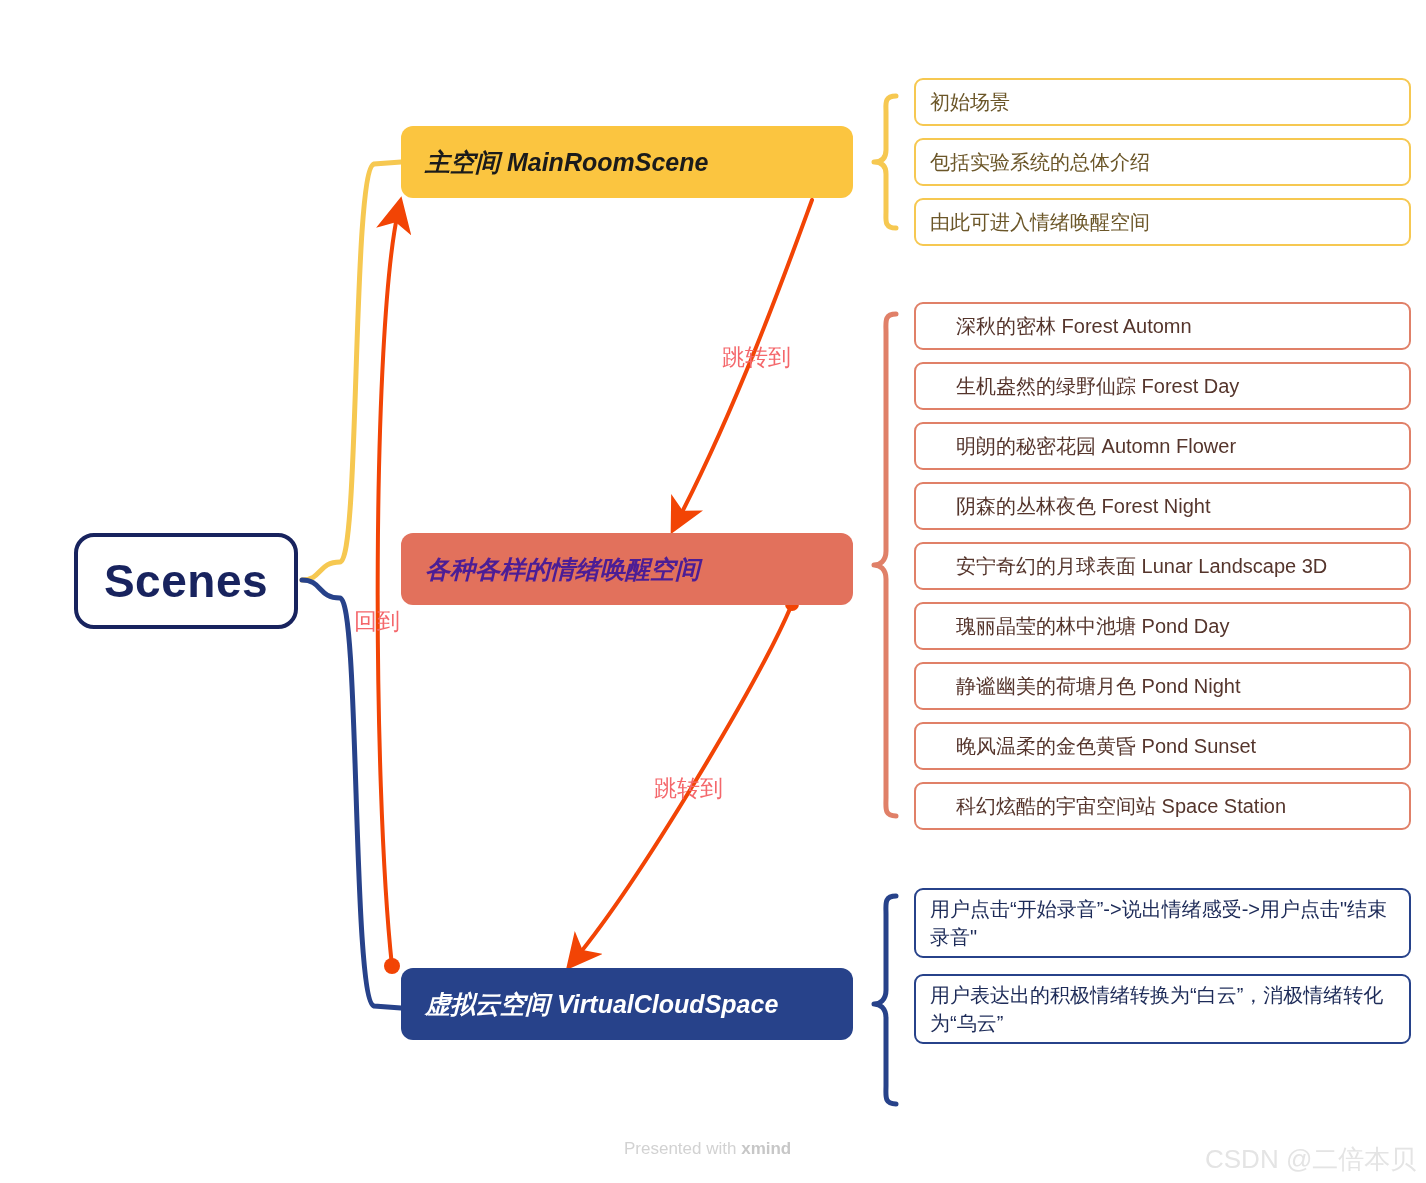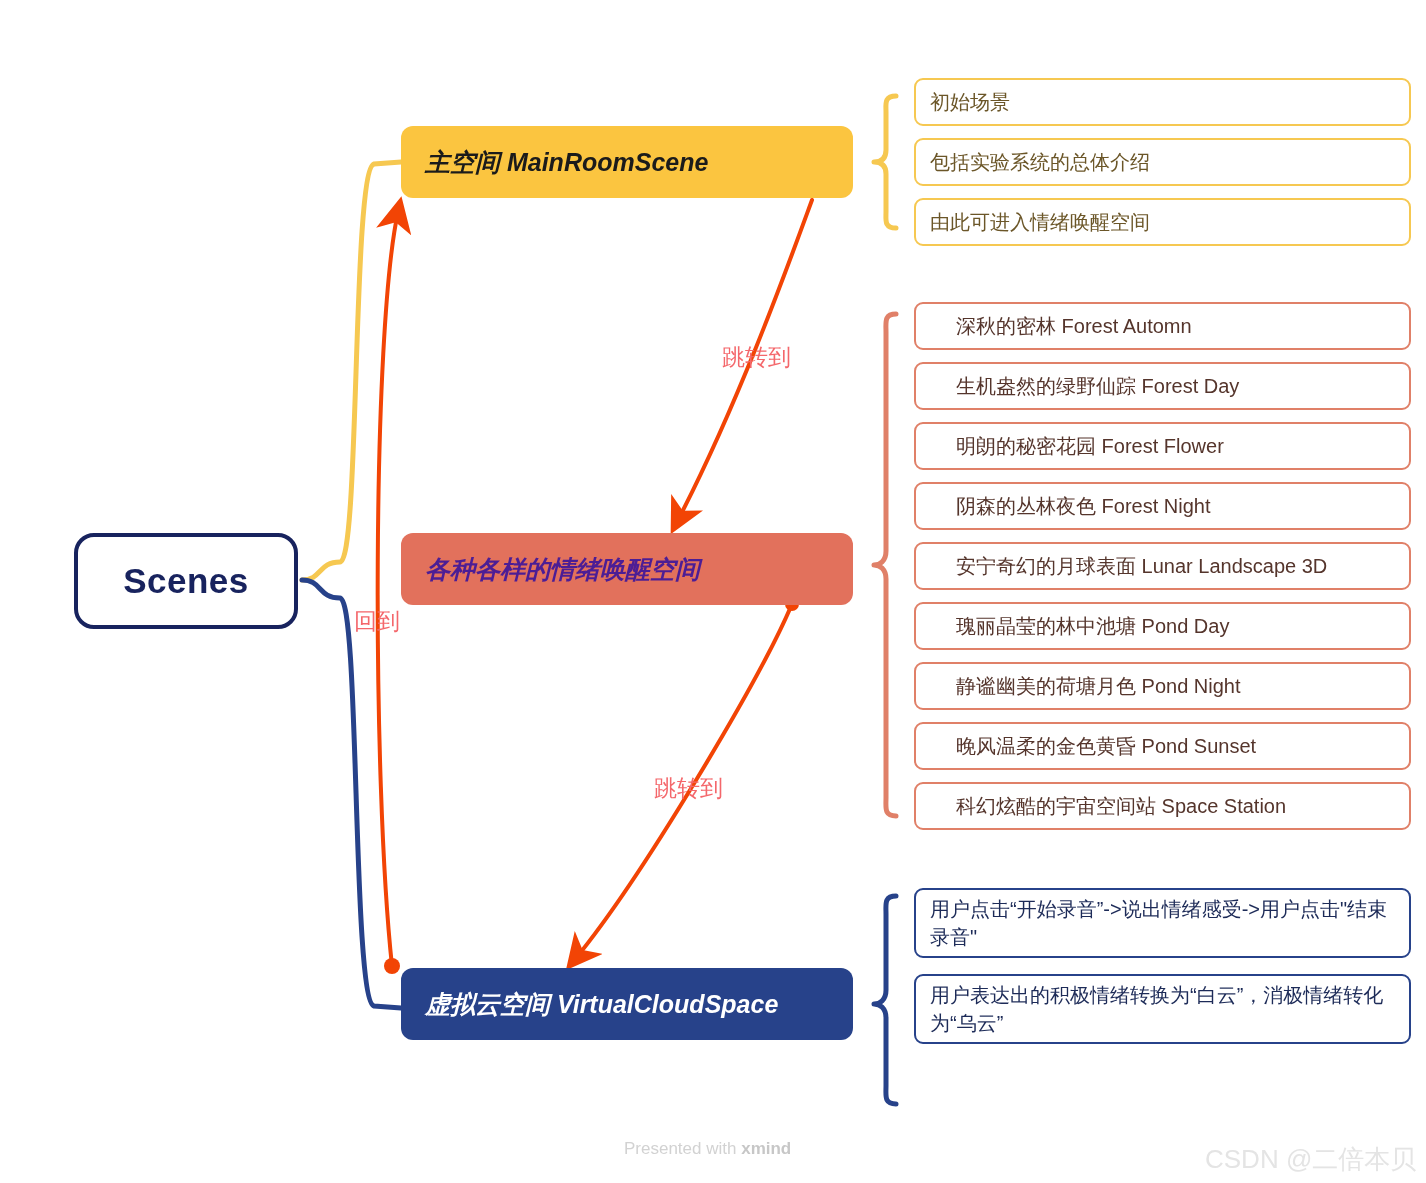--- a/index.html
+++ b/index.html
@@ -35,21 +35,21 @@
     height: 96px;
     border: 4px solid #18235e;
     border-radius: 20px;
     background: #ffffff;
     display: flex;
     align-items: center;
     justify-content: center;
     box-sizing: border-box;
   }
   .root-node .root-label {
-    font-size: 35px;
+    font-size: 46px;
     font-weight: bold;
     color: #18235e;
     letter-spacing: 0.5px;
   }
 
   
   .main-node {
     position: absolute;
     left: 401px;
     width: 452px;
@@ -200,21 +200,21 @@
     <span class="leaf-label">由此可进入情绪唤醒空间</span>
   </div>
 
   <div class="leaf orange h1" style="top:302px">
     <span class="leaf-label">深秋的密林 Forest Automn</span>
   </div>
   <div class="leaf orange h1" style="top:362px">
     <span class="leaf-label">生机盎然的绿野仙踪 Forest Day</span>
   </div>
   <div class="leaf orange h1" style="top:422px">
-    <span class="leaf-label">明朗的秘密花园 Forest Flower</span>
+    <span class="leaf-label">明朗的秘密花园 Automn Flower</span>
   </div>
   <div class="leaf orange h1" style="top:482px">
     <span class="leaf-label">阴森的丛林夜色  Forest Night</span>
   </div>
   <div class="leaf orange h1" style="top:542px">
     <span class="leaf-label">安宁奇幻的月球表面  Lunar Landscape 3D</span>
   </div>
   <div class="leaf orange h1" style="top:602px">
     <span class="leaf-label">瑰丽晶莹的林中池塘 Pond Day</span>
   </div>

